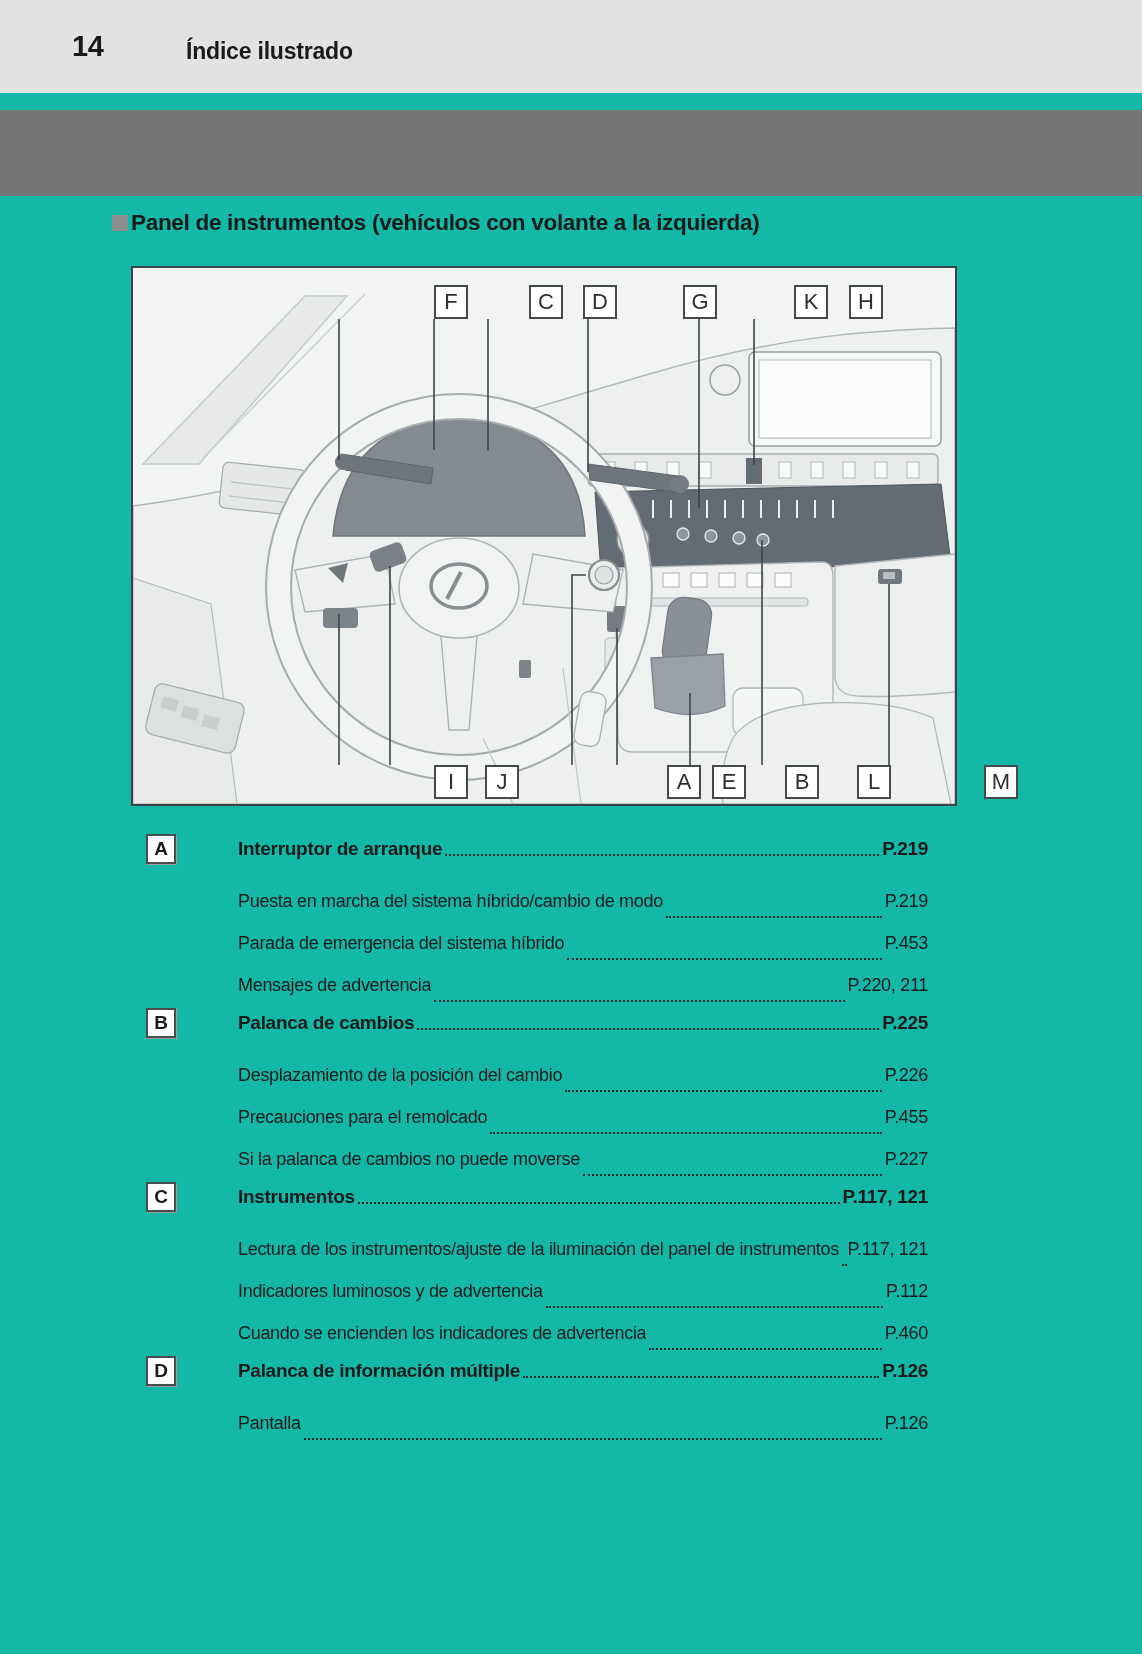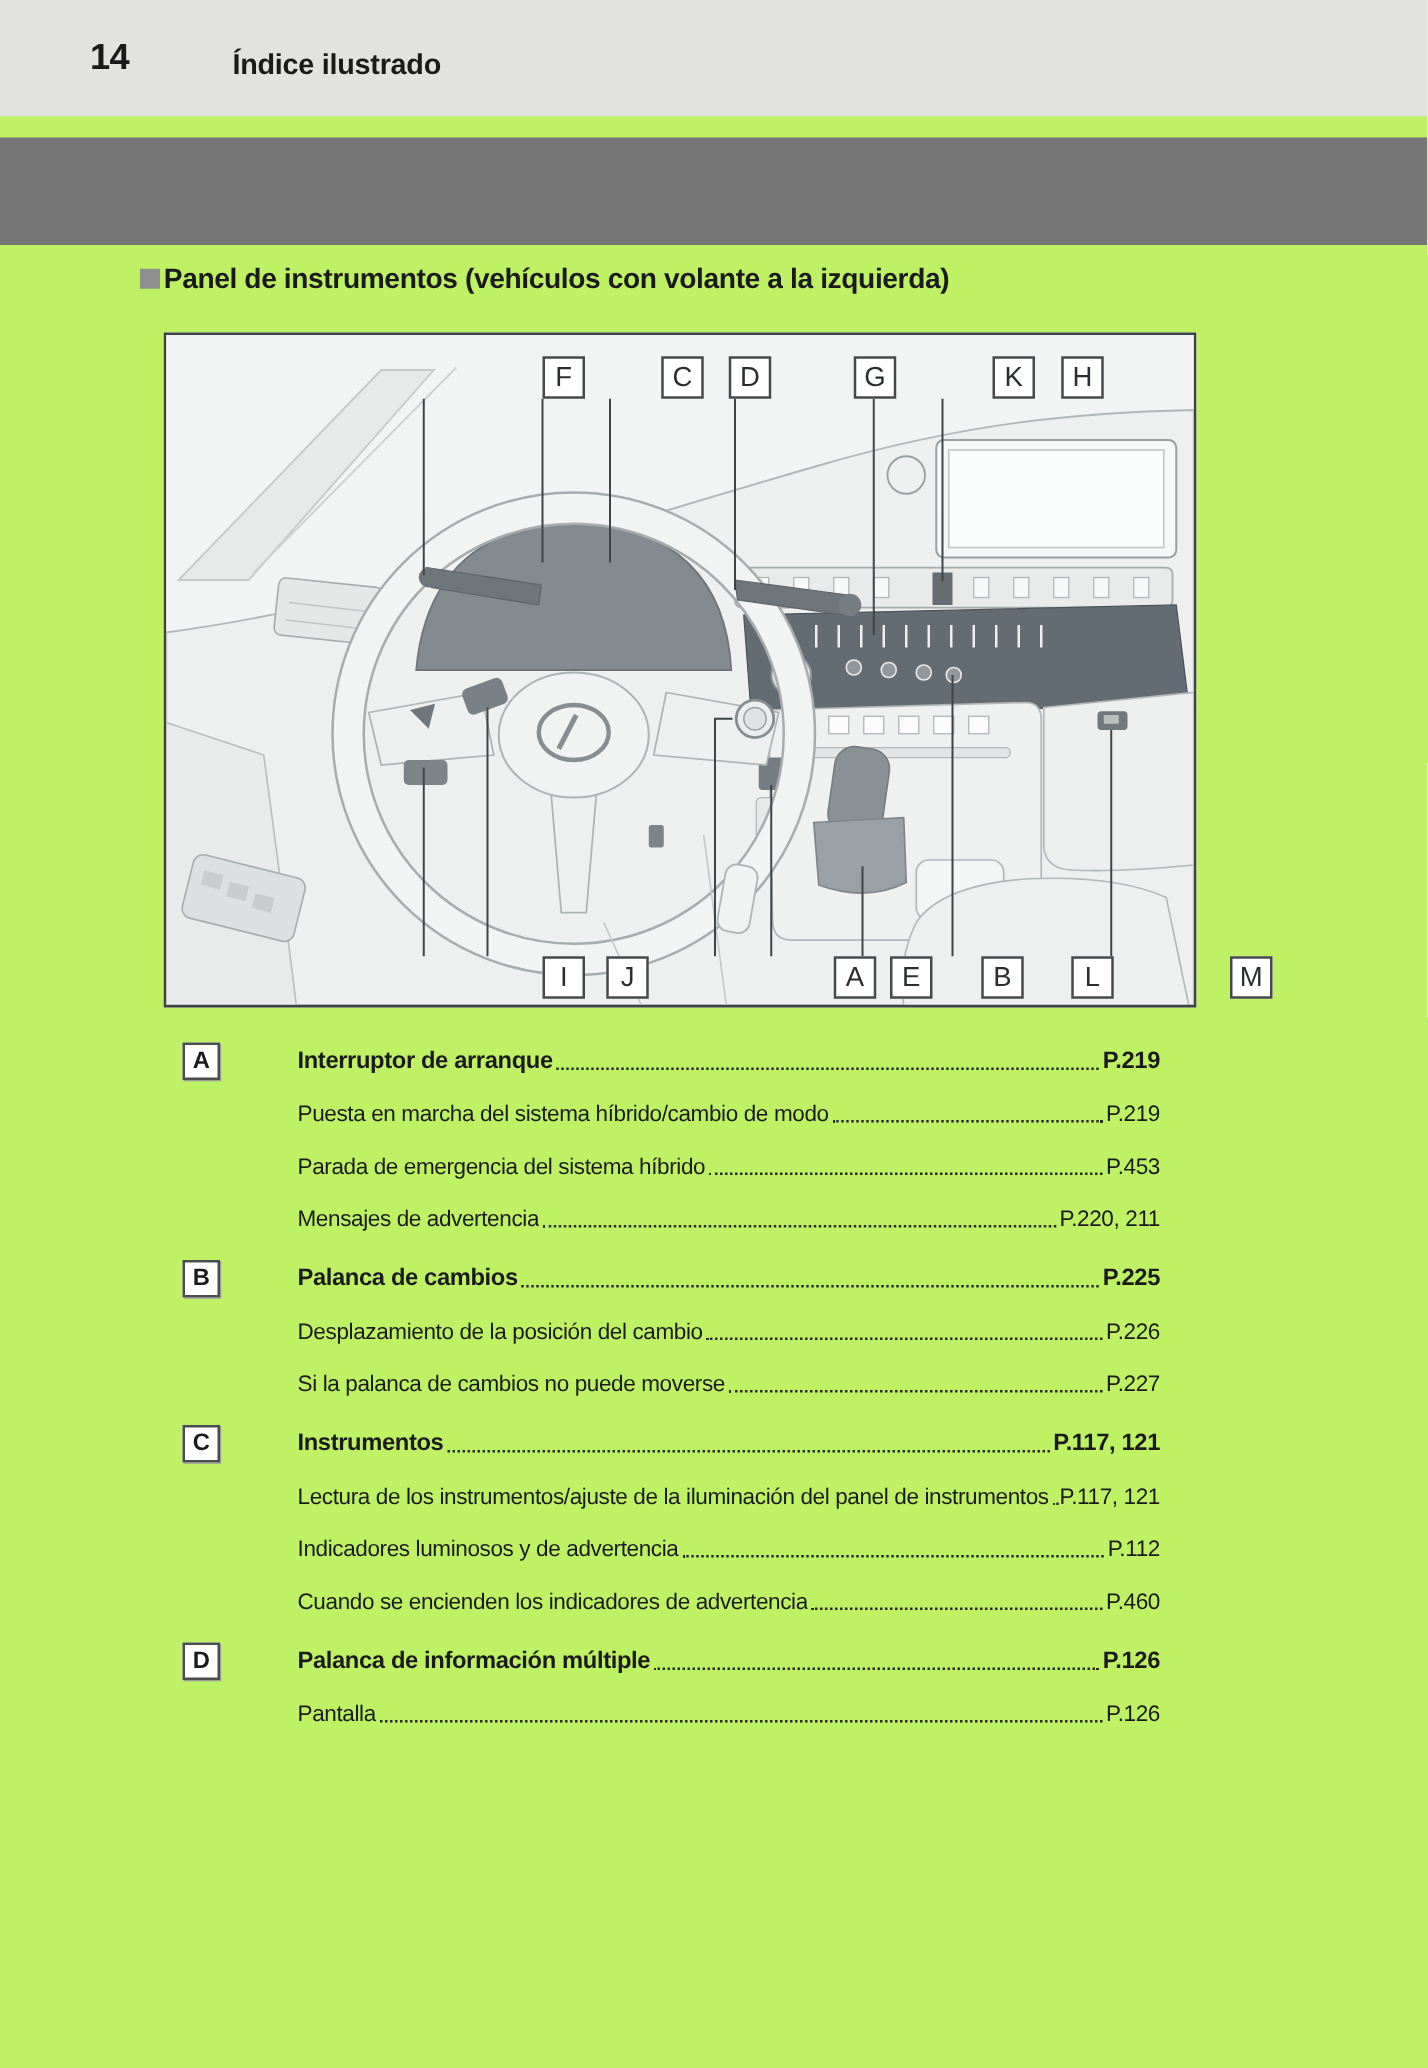--- a/index.html
+++ b/index.html
@@ -1,38 +1,38 @@
 <!DOCTYPE html>
 <html><head>
 <meta charset="utf-8">
 <style>
   html,body{margin:0;padding:0;background:#ffffff;}
   body{width:1142px;height:1654px;position:relative;font-family:"Liberation Sans","DejaVu Sans",sans-serif;color:#1a1a1a;}
-  .page{position:absolute;inset:0;background:#bef264;overflow:hidden;}
+  .page{position:absolute;inset:0;background:#14b8a6;overflow:hidden;}
 
   
   .page-header{position:absolute;left:0;top:0;width:1142px;height:93px;background:#e2e2e0;}
   .page-num{position:absolute;left:72px;top:30px;font-size:29px;font-weight:bold;letter-spacing:-0.5px;}
   .page-header-title{position:absolute;left:186px;top:38px;font-size:23px;font-weight:bold;letter-spacing:-0.2px;}
   .dark-band{position:absolute;left:0;top:110px;width:1142px;height:86px;background:#767676;}
 
   
   .section-title{position:absolute;left:112px;top:210px;margin:0;font-size:22.5px;font-weight:bold;letter-spacing:-0.3px;display:flex;align-items:center;}
   .bullet-square{width:16px;height:16px;background:#8f8f8f;display:inline-block;margin-right:3px;flex:0 0 auto;}
 
   
   .diagram{position:absolute;left:131px;top:266px;width:826px;height:540px;border:2px solid #3d4245;background:#f2f3f3;box-sizing:border-box;}
   .diagram svg{position:absolute;left:0;top:0;}
   .callout{position:absolute;width:34px;height:34px;box-sizing:border-box;border:2px solid #46494b;background:#ffffff;font-size:22px;line-height:30px;text-align:center;font-weight:normal;color:#2b2e30;}
 
   
   .index{position:absolute;left:146px;top:822px;width:782px;}
   .row{display:flex;align-items:center;height:42px;font-size:18px;letter-spacing:-0.3px;}
   .row.head{font-size:19px;font-weight:bold;margin-top:6px;}
-  .row.sub{padding-left:44px;}
+  .row.sub{padding-left:44px;align-items:flex-end;}
   .badge{flex:0 0 auto;width:30px;height:30px;box-sizing:border-box;border:2px solid #4a4d4f;box-shadow:1px 1px 0 #9d9d9d;background:#ffffff;font-size:19px;font-weight:bold;text-align:center;line-height:26px;margin-right:14px;}
   .lbl{white-space:nowrap;flex:0 1 auto;overflow:hidden;margin-left:48px;}
   .dots{flex:1 1 0;min-width:0;border-bottom:2px dotted #2b2b2b;height:0;margin:0 3px;transform:translateY(6px);}
   .row.head .dots{border-bottom-width:2.5px;}
   .ref{white-space:nowrap;flex:0 0 auto;}
 </style>
 </head>
 <body>
 
 <div class="page">
@@ -224,20 +224,25 @@
       <span class="lbl">Palanca de cambios</span>
       <span class="dots"></span>
       <span class="ref">P.225</span>
     </div>
     <div class="row sub">
       <span class="lbl">Desplazamiento de la posición del cambio</span>
       <span class="dots"></span>
       <span class="ref">P.226</span>
     </div>
     <div class="row sub">
+      <span class="lbl">Precauciones para el remolcado</span>
+      <span class="dots"></span>
+      <span class="ref">P.455</span>
+    </div>
+    <div class="row sub">
       <span class="lbl">Si la palanca de cambios no puede moverse</span>
       <span class="dots"></span>
       <span class="ref">P.227</span>
     </div>
 
     <div class="row head">
       <span class="badge">C</span>
       <span class="lbl">Instrumentos</span>
       <span class="dots"></span>
       <span class="ref">P.117, 121</span>

